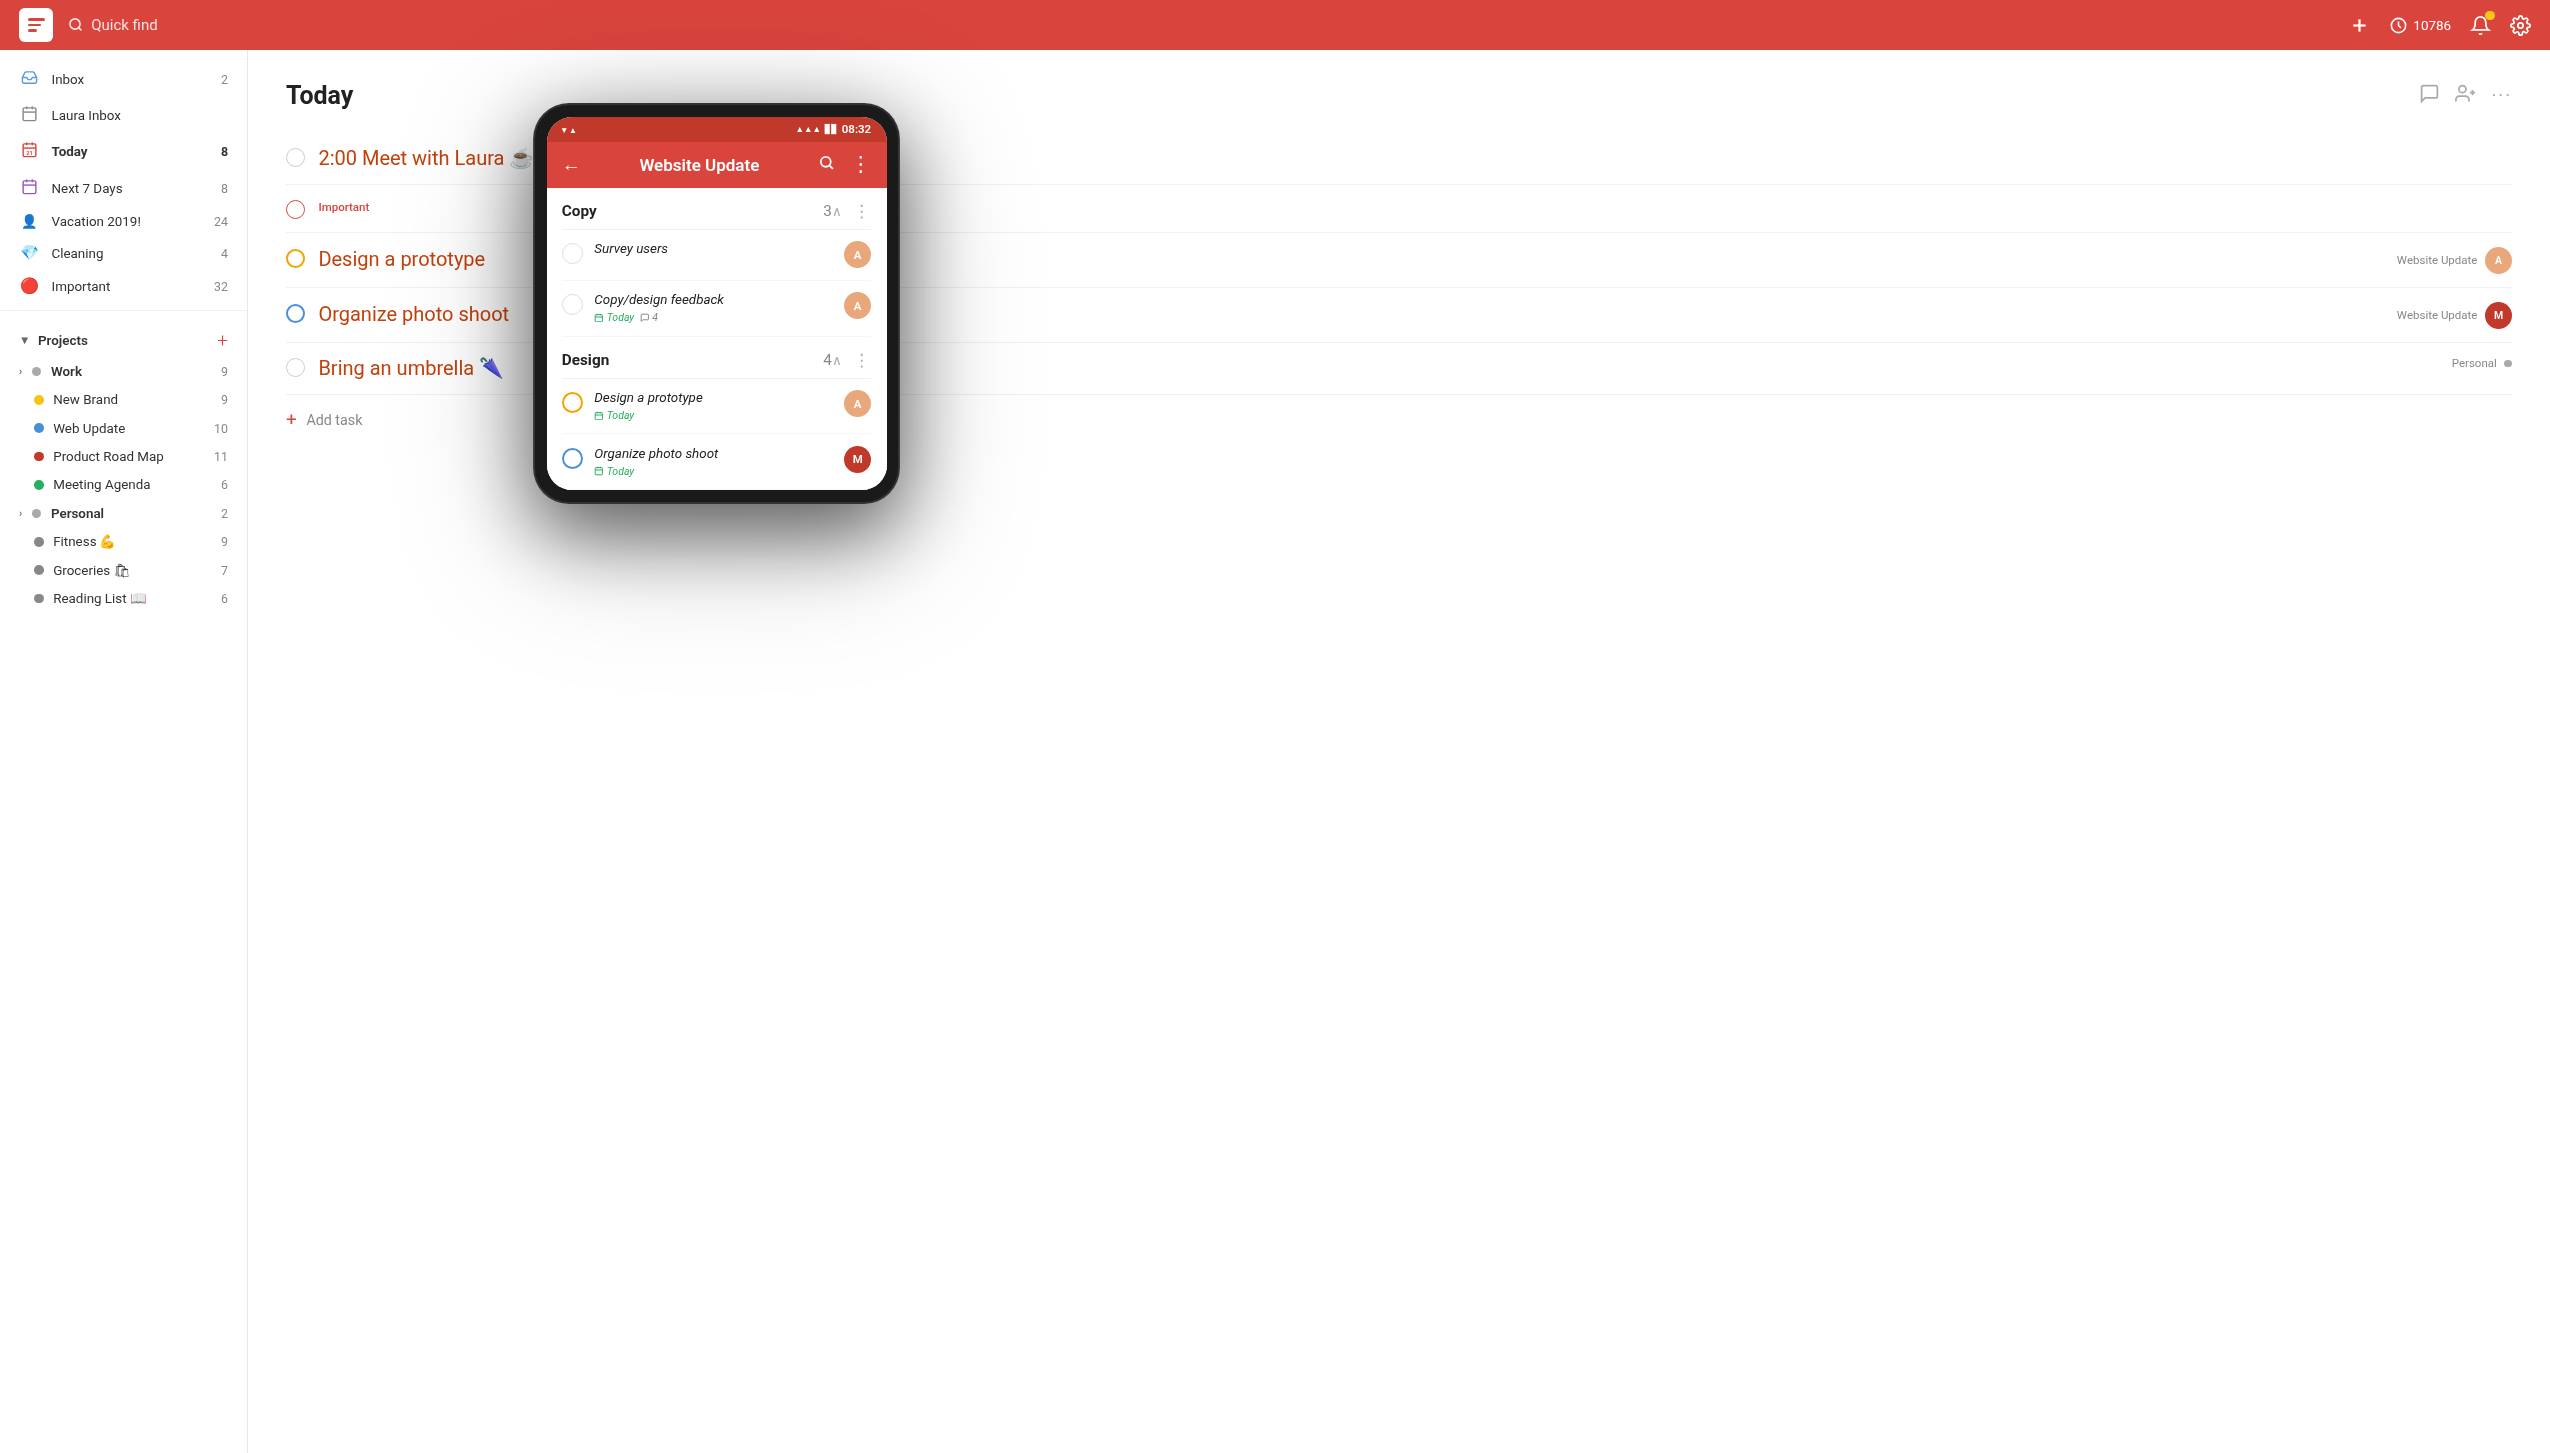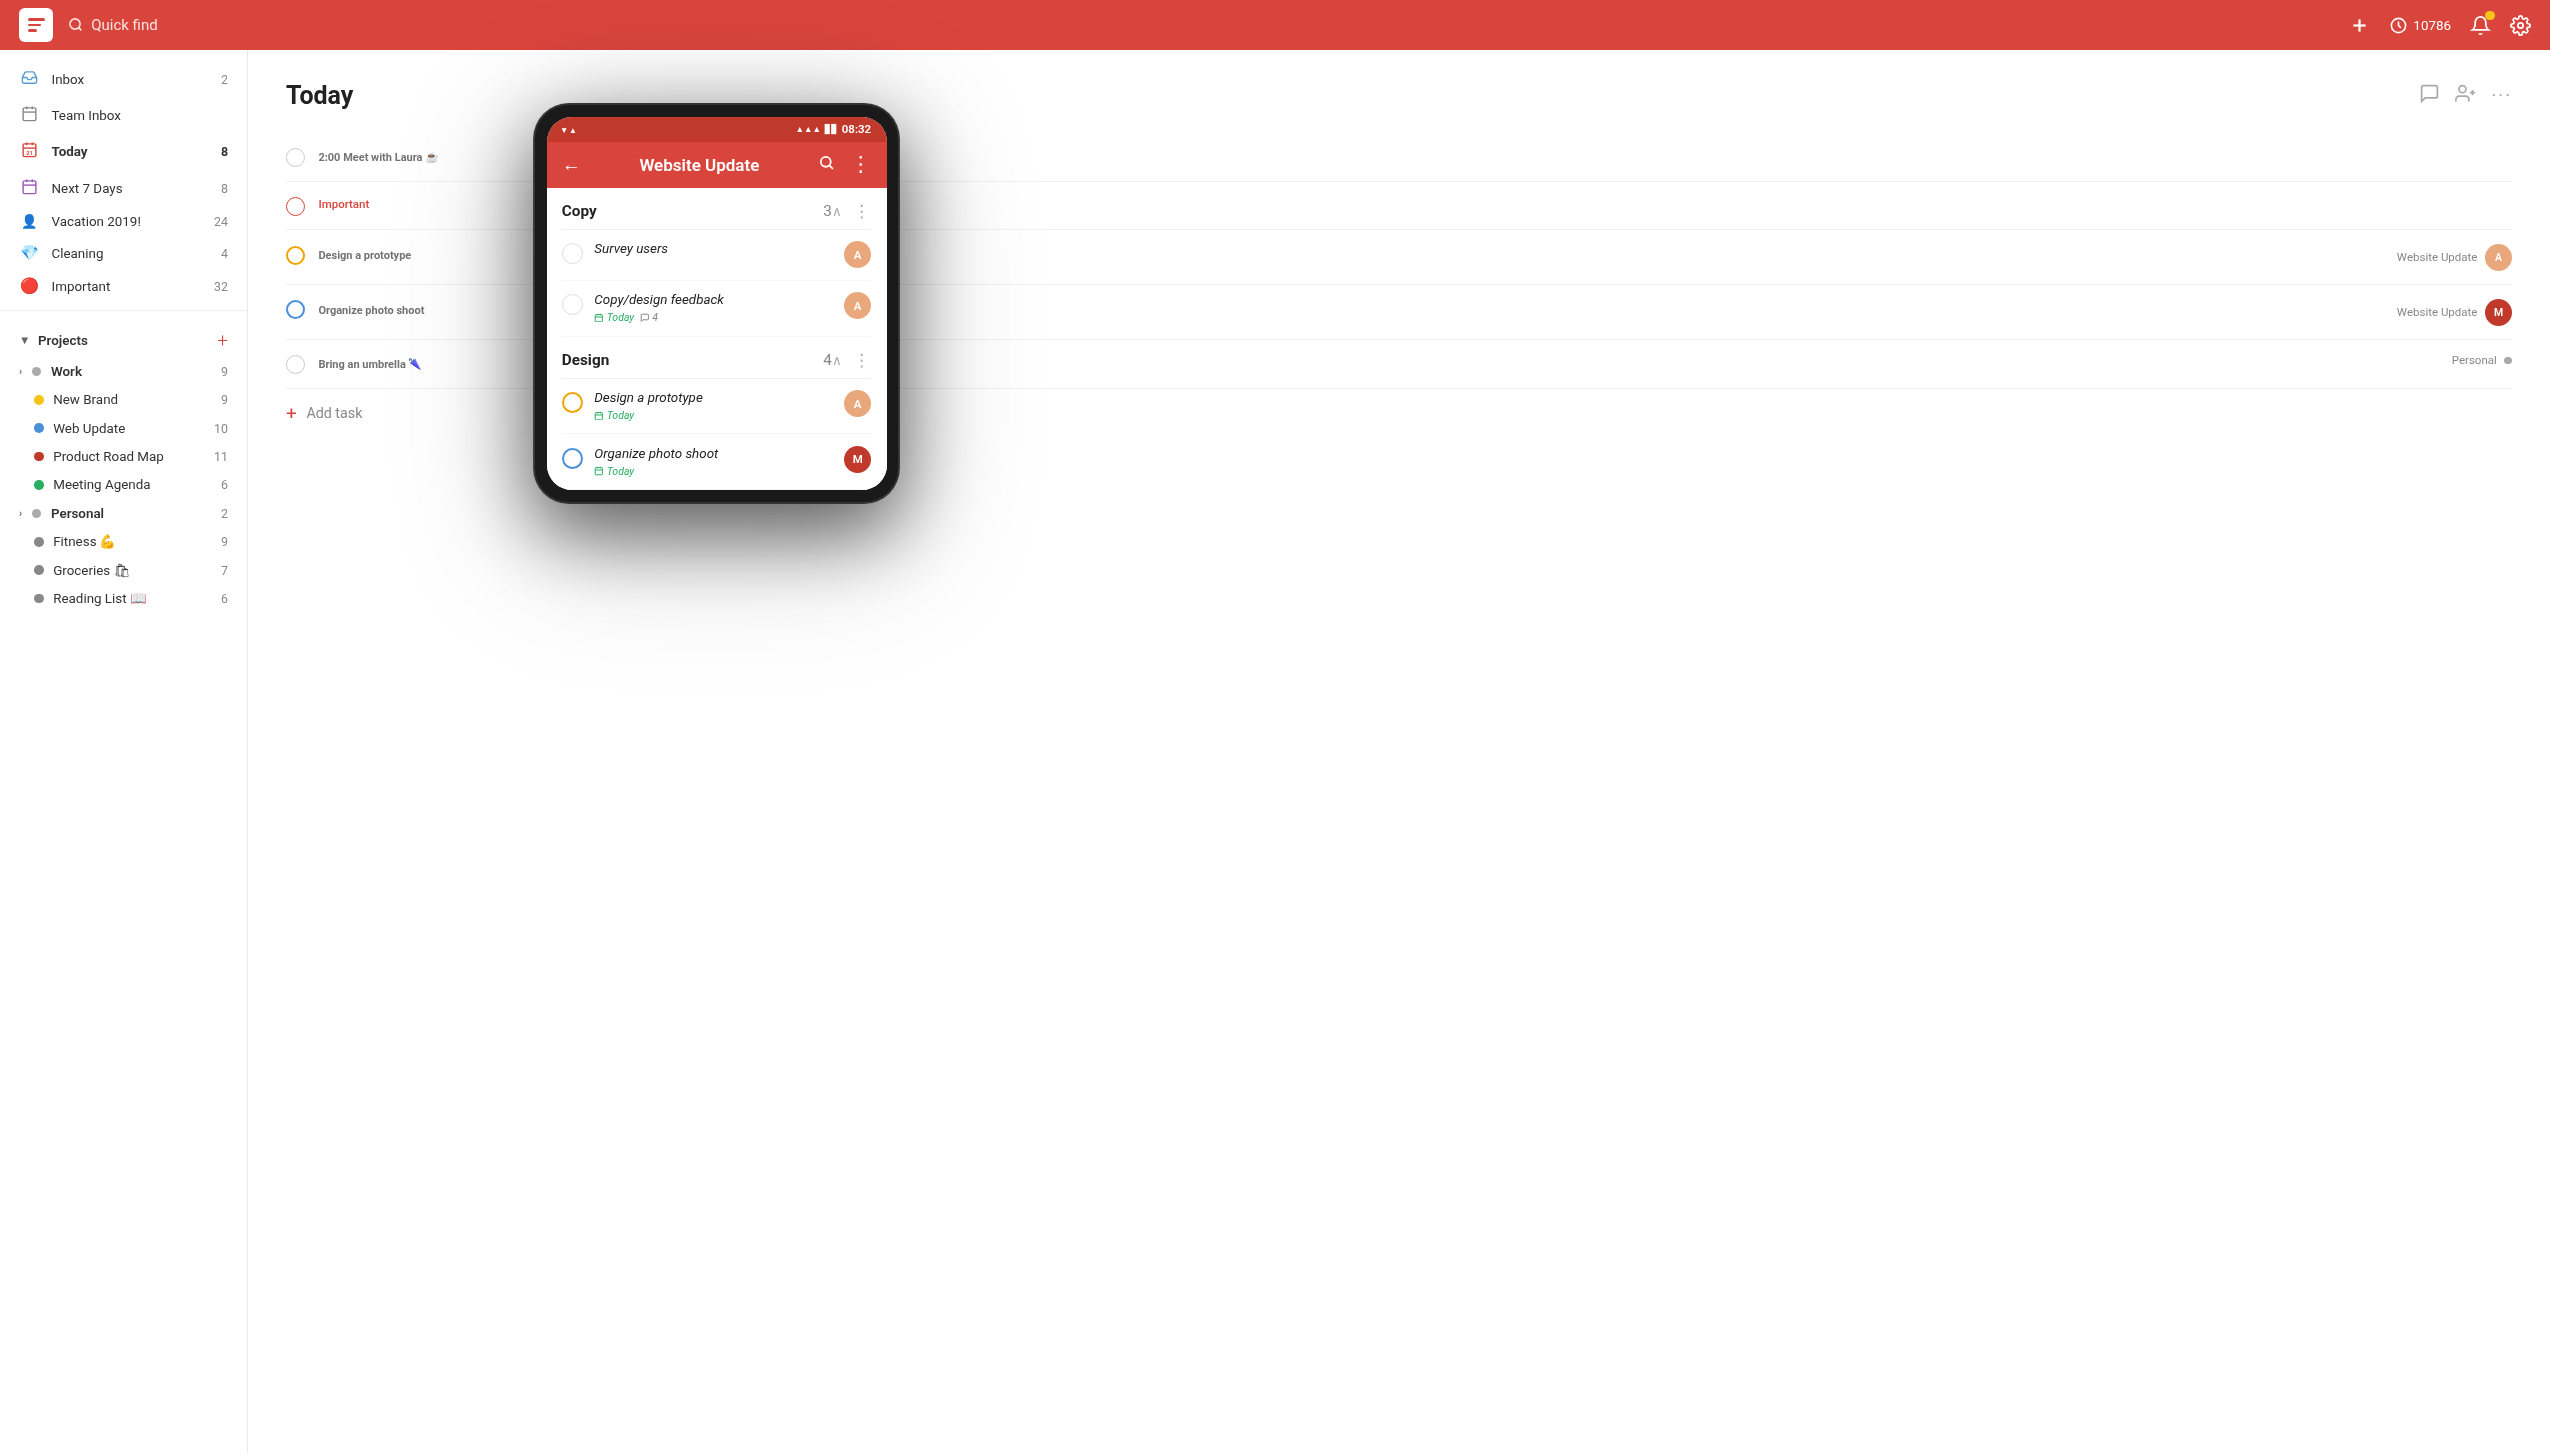--- a/index.html
+++ b/index.html
@@ -133,21 +133,21 @@
       border: 1.9px solid #ccc;
       flex-shrink: 0;
       margin-top: 1.9px;
       display: flex; align-items: center; justify-content: center;
     }
     .task-checkbox.orange { border-color: #f0a500; border-width: 2.9px; }
     .task-checkbox.blue { border-color: #4a90d9; border-width: 2.9px; }
     .task-checkbox.red-circle { border-color: #d9453d; }
 
     .task-content { flex: 1; }
-    .task-name { font-size: 11px; color: #737373; font-weight: bold; }
+    .task-name { font-size: 20px; color: #c2410c; }
     .task-sub { font-size: 11.5px; color: #d9453d; margin-top: 1.9px; font-weight: 500; }
     .task-right { display: flex; align-items: center; gap: 7.6px; margin-left: auto; }
     .project-tag { font-size: 11.5px; color: #888; }
 
     .add-task-row {
       display: flex; align-items: center; gap: 9.6px;
       padding: 13.4px 0;
       color: #888; font-size: 14.3px; cursor: pointer;
     }
     .add-plus { font-size: 19px; color: #d9453d; }
@@ -296,21 +296,21 @@
 
     <div class="sidebar-item">
       <span class="item-icon">
         <svg width="17" height="17" viewBox="0 0 24 24" fill="none" stroke="#888" stroke-width="2">
           <rect x="3" y="4" width="18" height="18" rx="2" ry="2"></rect>
           <line x1="16" y1="2" x2="16" y2="6"></line>
             <line x1="8" y1="2" x2="8" y2="6"></line>
           <line x1="3" y1="10" x2="21" y2="10"></line>
         </svg>
       </span>
-      <span>Team Inbox</span>
+      <span>Laura Inbox</span>
     </div>
 
     <div class="sidebar-item active">
       <span class="item-icon">
         <svg width="17" height="17" viewBox="0 0 24 24" fill="none" stroke="#d9453d" stroke-width="2" style="font-size:16px">
           <rect x="3" y="4" width="18" height="18" rx="2" ry="2"></rect>
           <line x1="16" y1="2" x2="16" y2="6"></line>
             <line x1="8" y1="2" x2="8" y2="6"></line>
           <line x1="3" y1="10" x2="21" y2="10"></line>
           <text x="12" y="20" text-anchor="middle" font-size="8" fill="#d9453d" stroke="none" font-weight="bold">21</text>

